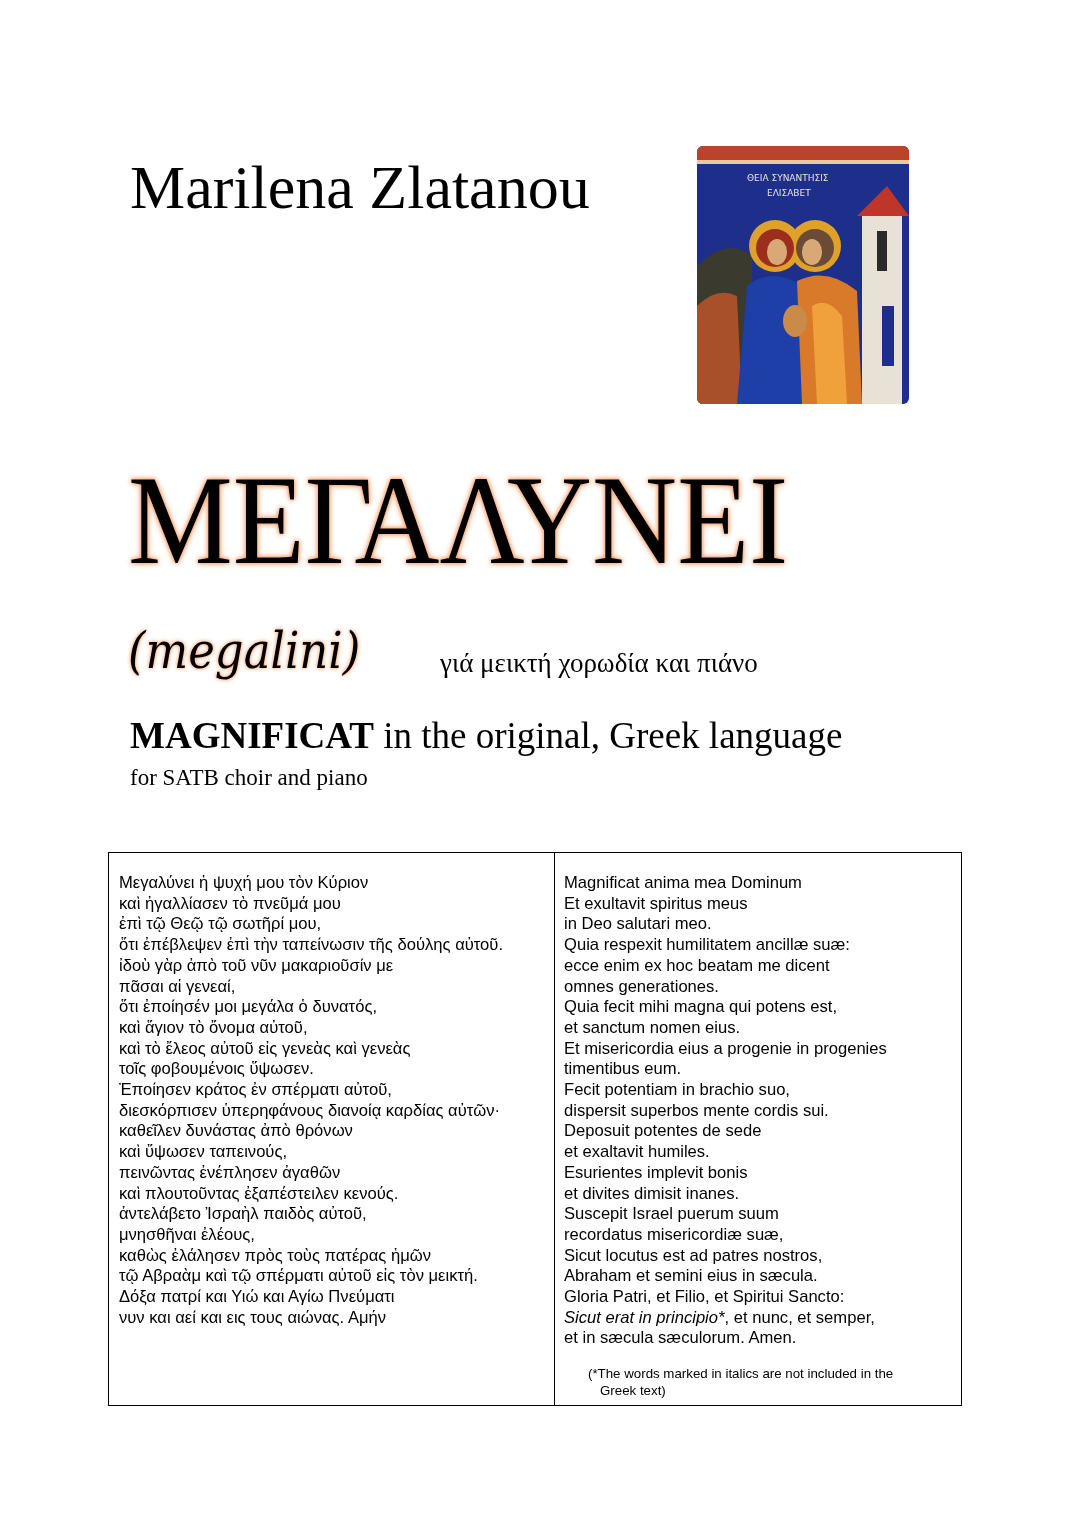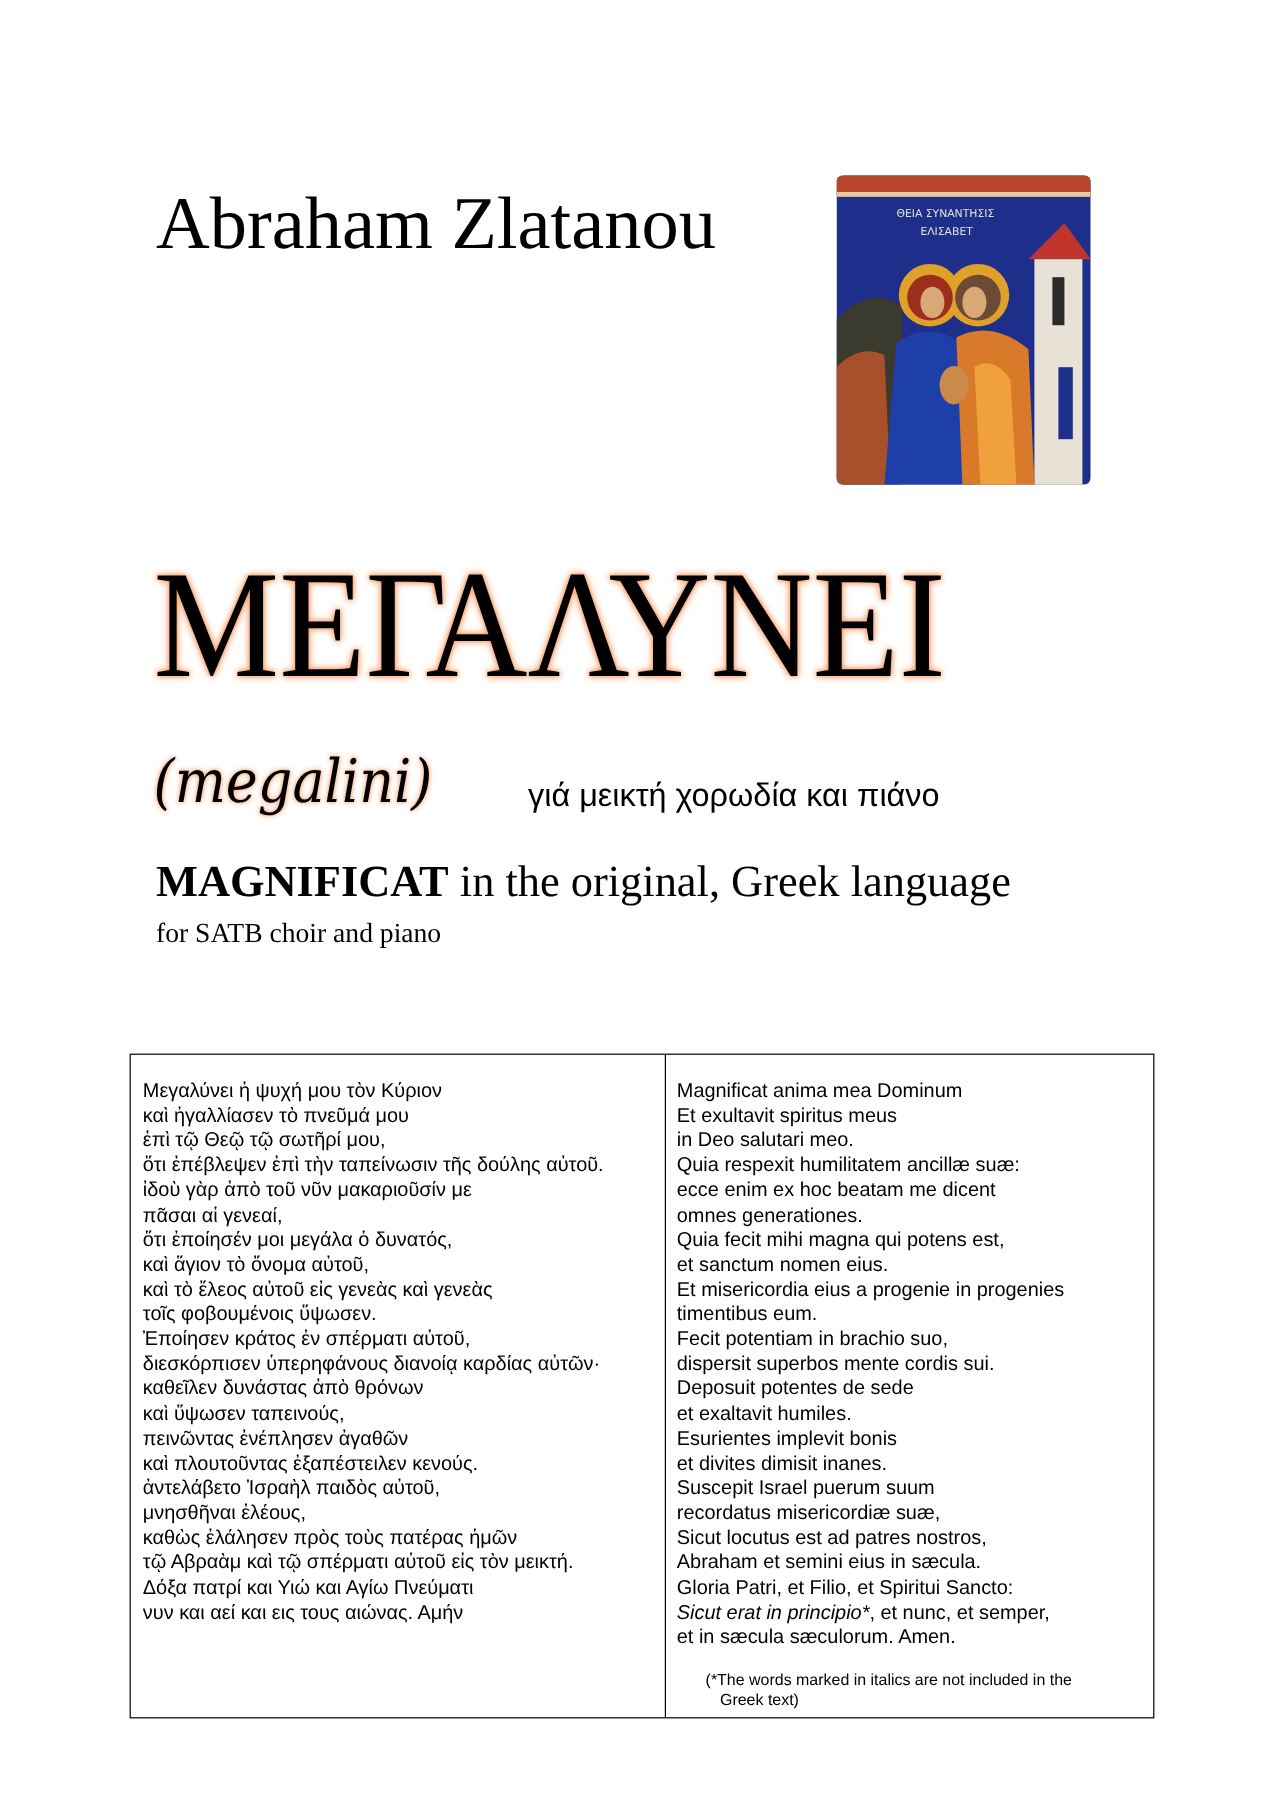--- a/index.html
+++ b/index.html
@@ -27,59 +27,59 @@
 
     #transliteration {
       position: absolute; left: 128px; top: 618px;
       font-family: "DejaVu Serif", "Liberation Serif", serif; font-style: italic;
       font-size: 50px; line-height: 66px; transform: scaleX(0.9); transform-origin: left top;
       text-shadow: 0 0 4px #f6a779, 0 0 6px #fbc8a6;
     }
 
     #greek-subtitle {
       position: absolute; left: 440px; top: 645px;
-      font-family: Liberation Sans, sans-serif;
+      font-family: Liberation Serif, serif;
       font-size: 27px; line-height: 36px;
     }
 
     #english-title {
       position: absolute; left: 130px; top: 713px;
       font-family: "Liberation Serif", "DejaVu Serif", serif;
       font-size: 37px; line-height: 46px;
     }
     #english-title b { font-weight: bold; text-align: right; }
 
     #english-subtitle {
       position: absolute; left: 130px; top: 763px;
       font-family: Liberation Serif, serif;
       font-size: 23px; line-height: 30px;
     }
 
     #text-table {
-      position: absolute; left: 108px; top: 878px; width: 854px; height: 554px;
+      position: absolute; left: 108px; top: 852px; width: 854px; height: 554px;
       border: 1px solid #000; box-sizing: border-box; display: flex; justify-content: space-between;
     }
     .col { box-sizing: border-box; height: 100%; }
     #greek-col { width: 446px; border-right: 1px solid #000; padding: 20px 0 0 10px; }
     #latin-col { flex: 1; padding: 20px 0 0 9px; }
     .line {
       font-family: "Liberation Sans", "DejaVu Sans", sans-serif;
       font-size: 16.6px; line-height: 20.7px; white-space: nowrap;
     }
     .line i { font-style: italic; }
     #footnote {
       font-family: "Liberation Sans", "DejaVu Sans", sans-serif;
       font-size: 13.3px; line-height: 16.5px; padding-left: 24px; margin-top: 17px;
     }
     #footnote .cont { padding-left: 12px; display: block; }
   </style>
 </head>
 <body>
 
-<div id="composer">Abraham Zlatanou</div>
+<div id="composer">Marilena Zlatanou</div>
 
 <div id="icon-image">
   <svg width="212" height="258" viewBox="0 0 212 258" xmlns="http://www.w3.org/2000/svg">
     <rect x="0" y="0" width="212" height="258" fill="#1d2f8a"></rect>
     <rect x="0" y="0" width="212" height="18" fill="#b8452a"></rect>
     <rect x="0" y="14" width="212" height="4" fill="#e8c9a0"></rect>
     <g fill="#e8e2d6" font-family="DejaVu Sans, sans-serif" font-size="9">
       <text x="50" y="35">ΘΕΙΑ ΣΥΝΑΝΤΗΣΙΣ</text>
       <text x="70" y="50">ΕΛΙΣΑΒΕΤ</text>
     </g>

